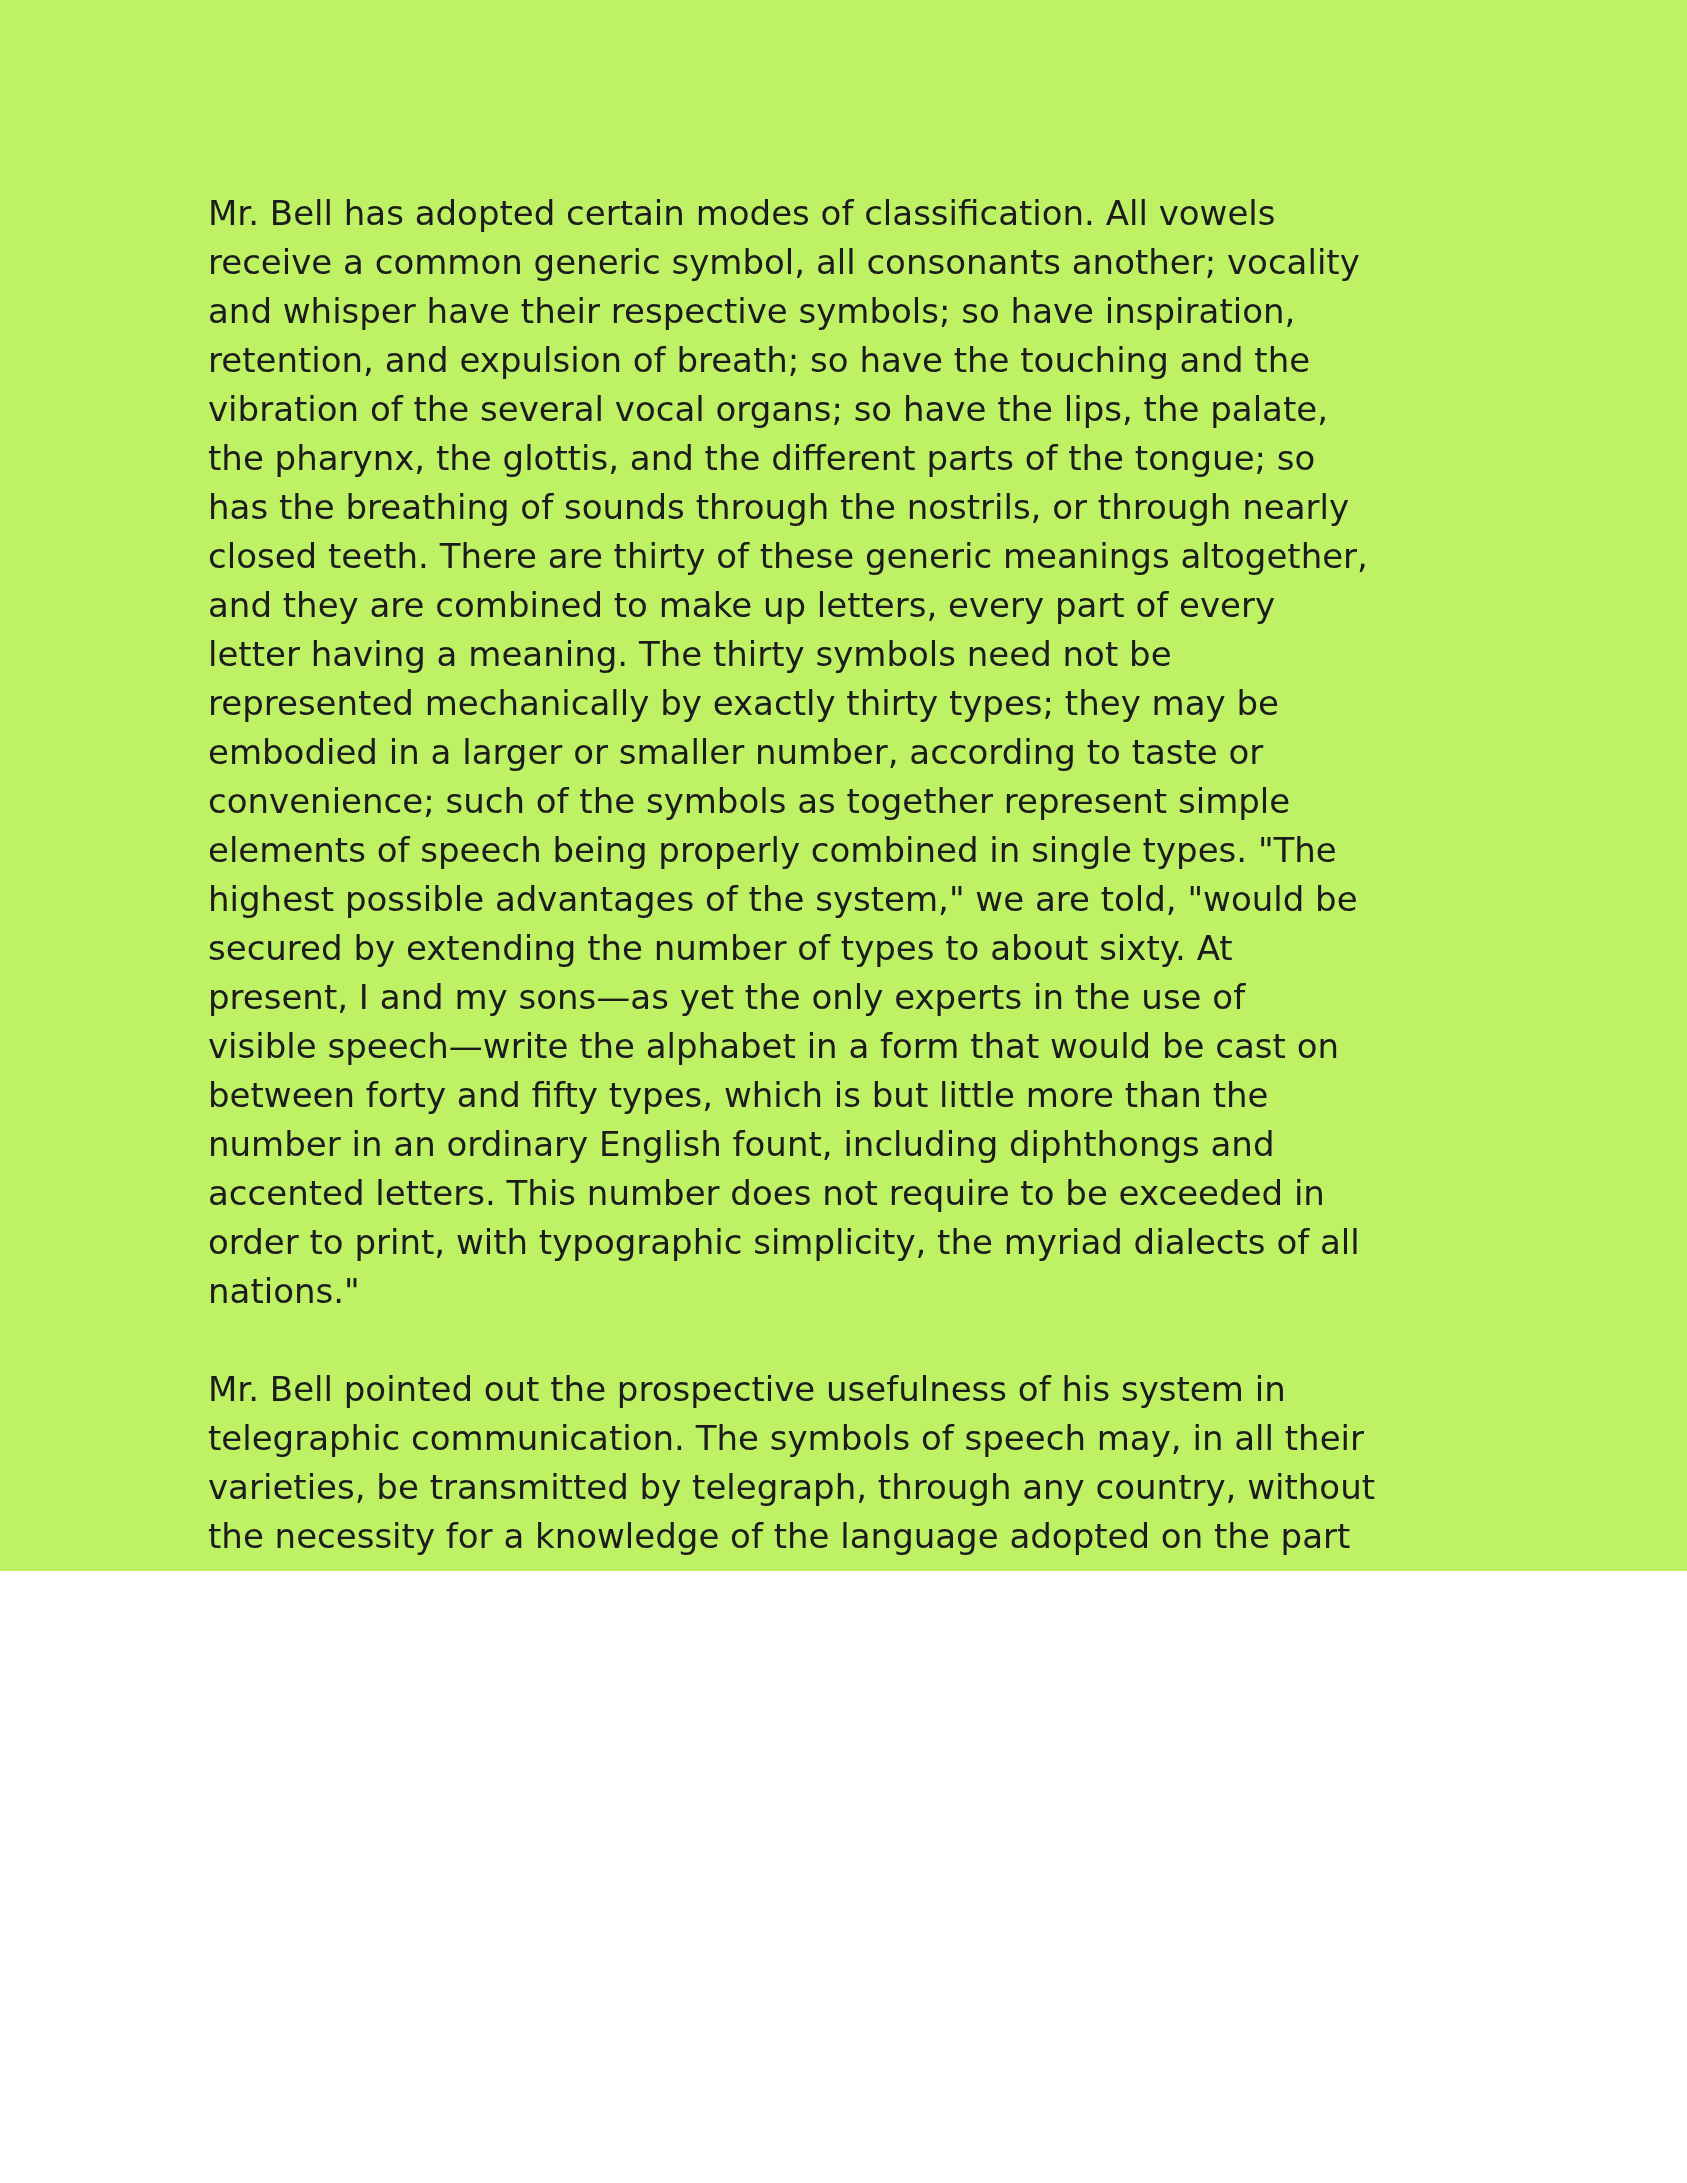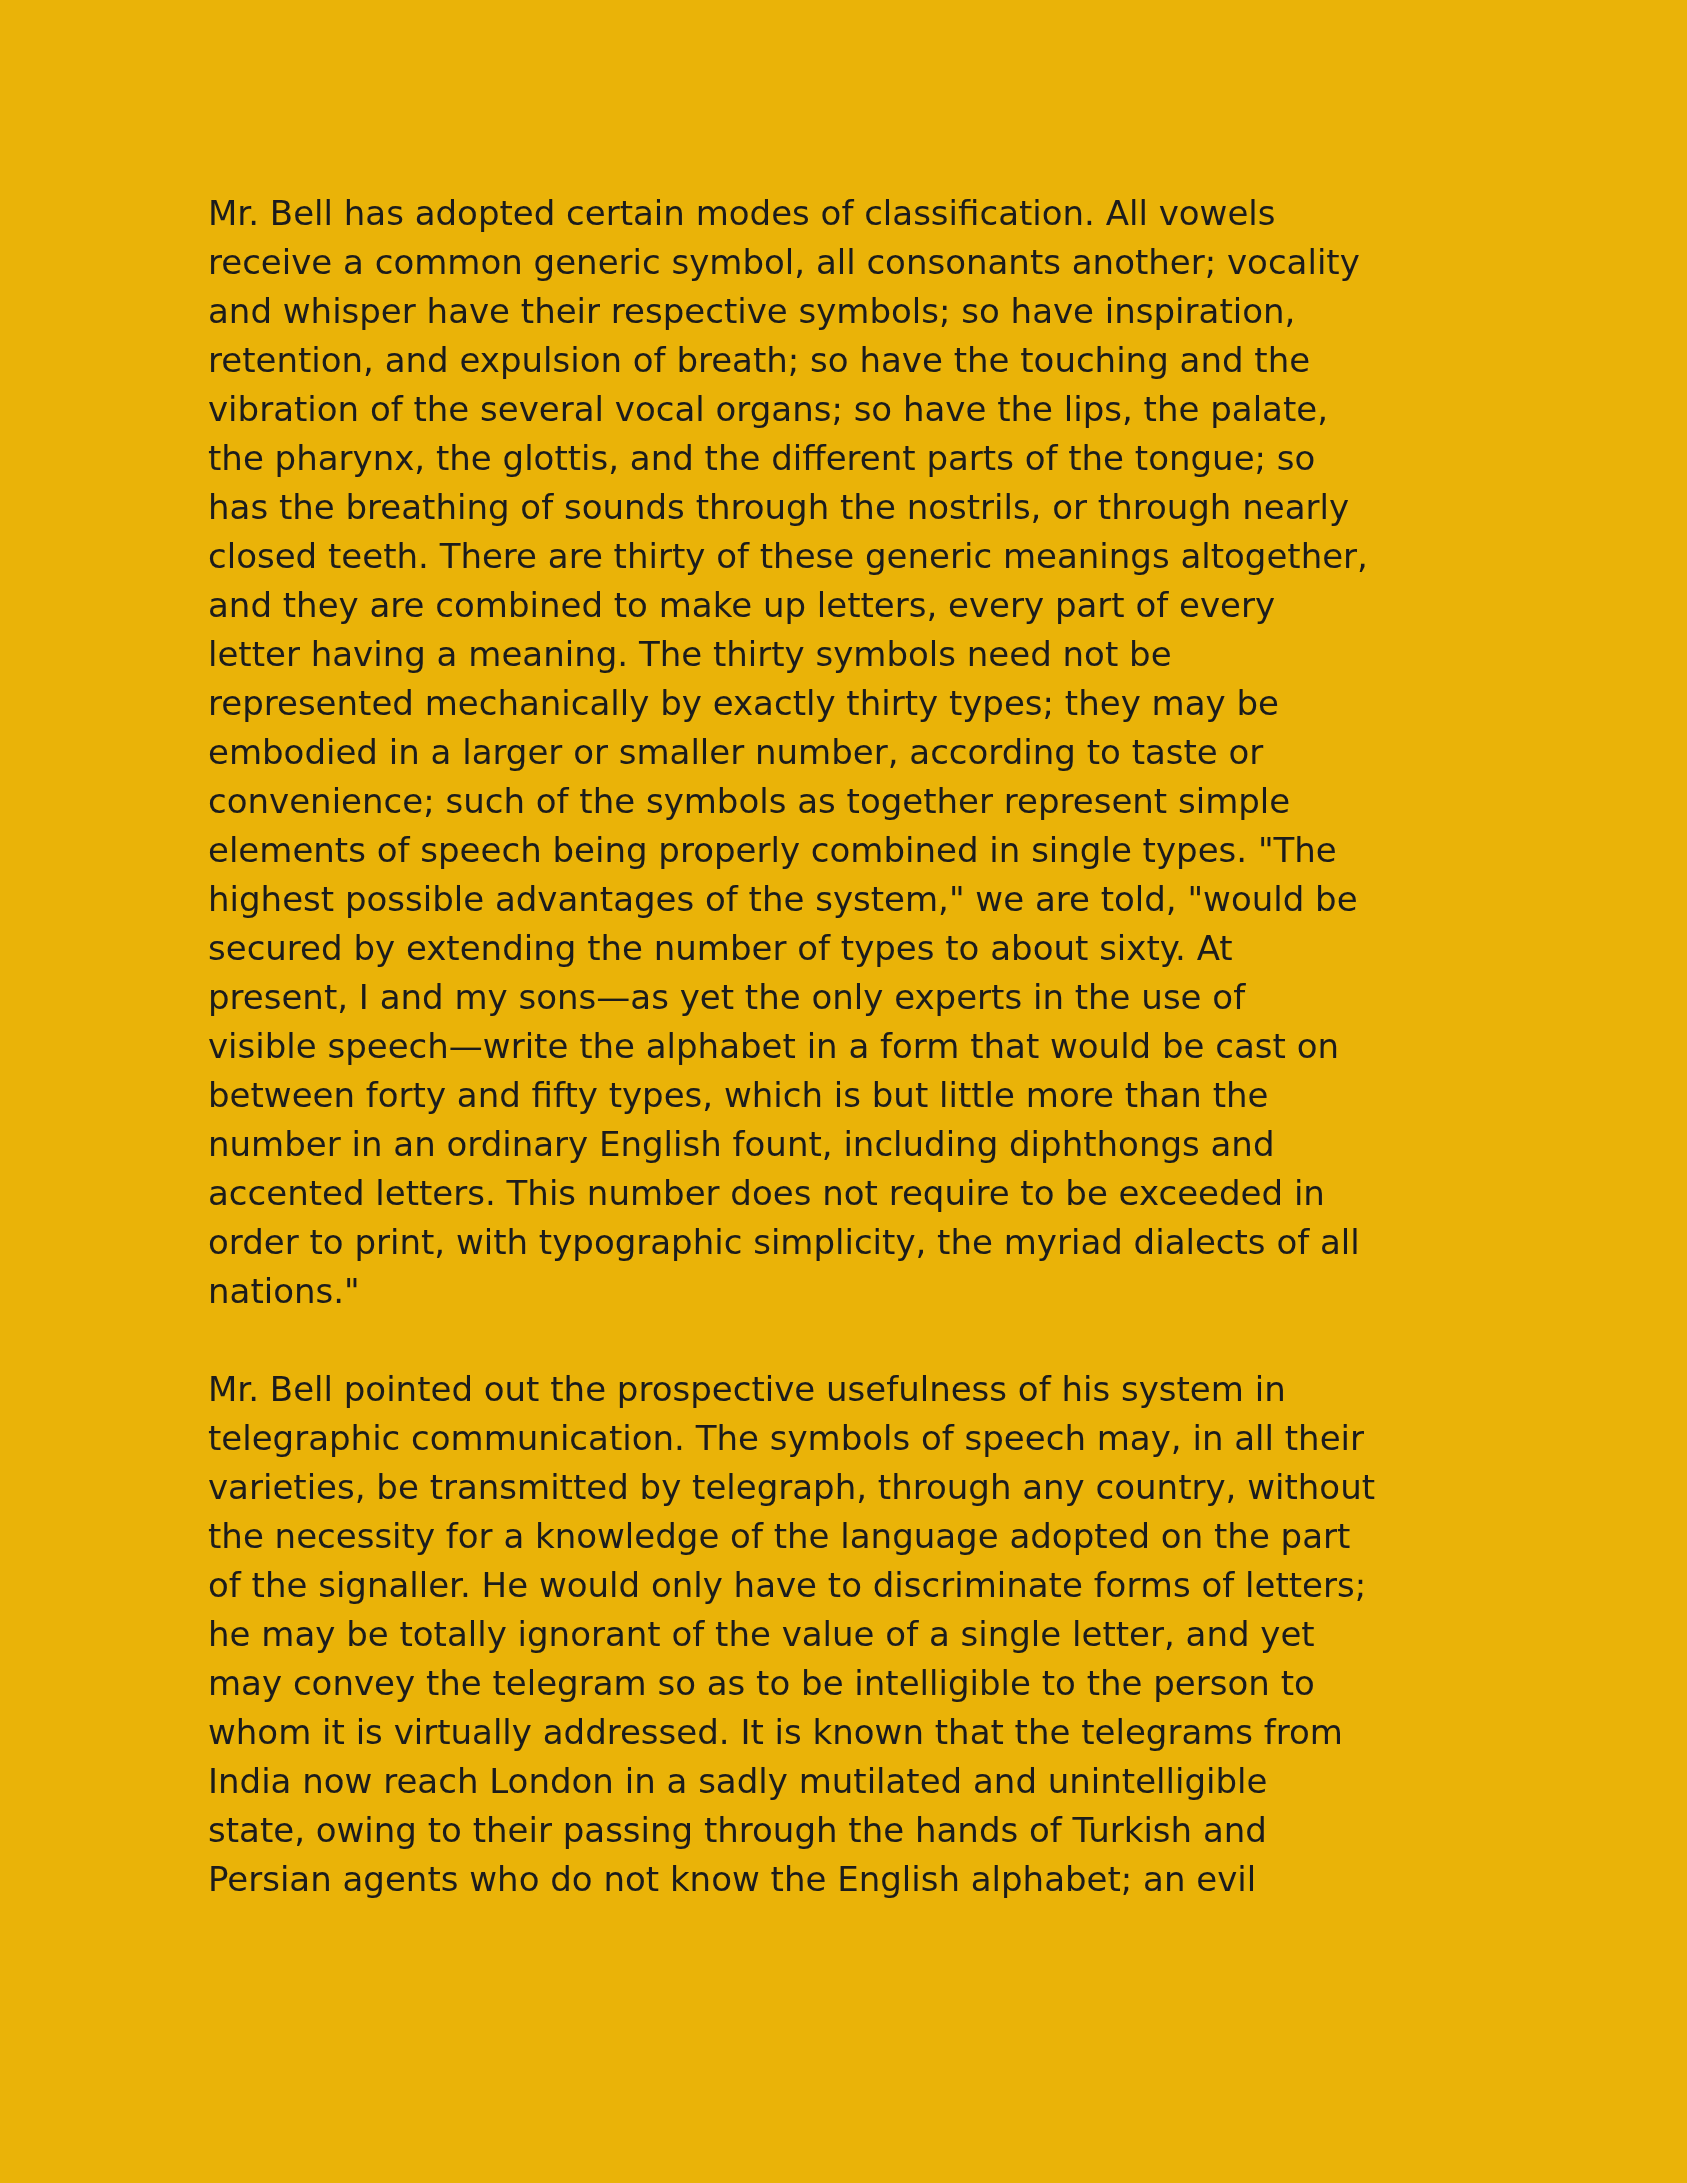--- a/index.html
+++ b/index.html
@@ -3,22 +3,22 @@
 <meta charset="utf-8">
 <style>
   html, body {
     margin: 0;
     padding: 0;
     background: #ffffff;
   }
   .page {
     position: relative;
     width: 1687px;
-    height: 2183px;
-    background: #eab308;
+    height: 1571px;
+    background: #bef264;
     box-sizing: border-box;
     padding: 189px 198px 0 208px;
     overflow: hidden;
   }
   .text-column {
     width: 1285px;
   }
   .para {
     margin: 0 0 49px 0;
     font-family: "DejaVu Sans", "Liberation Sans", sans-serif;

